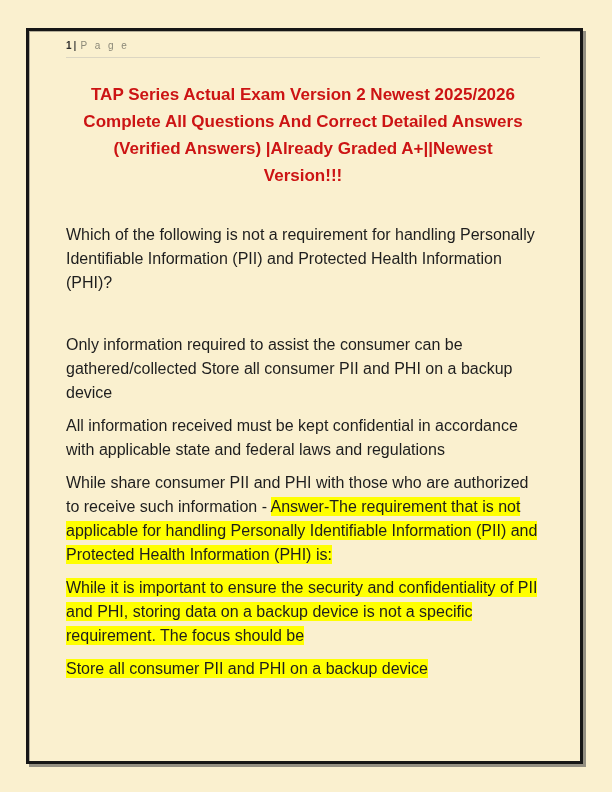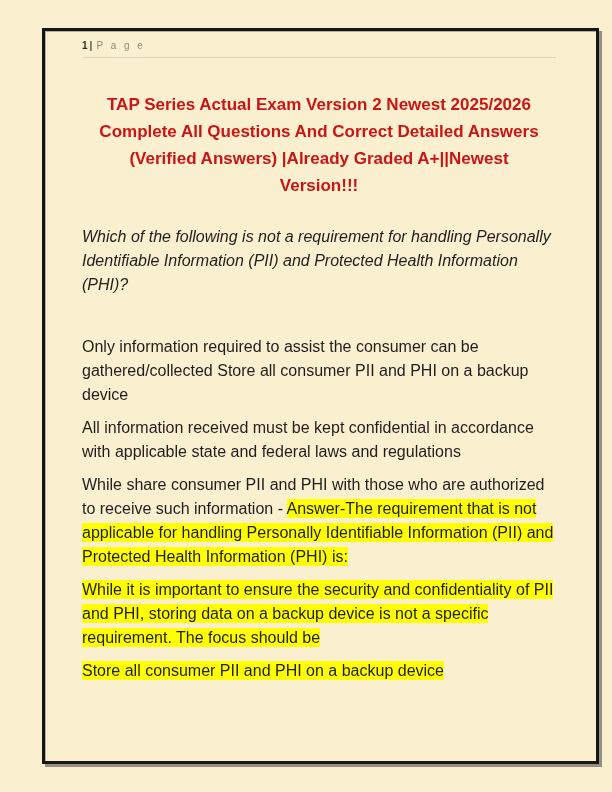--- a/index.html
+++ b/index.html
@@ -11,21 +11,21 @@
     font-family: "Liberation Sans", sans-serif;
     position: relative;
     overflow: hidden;
   }
   .page {
     position: absolute;
     inset: 0;
   }
   .frame {
     position: absolute;
-    left: 42px;
+    left: 26px;
     top: 28px;
     width: 557px;
     height: 736px;
     background: #faf0cf;
     border: 3px solid #161616;
     box-shadow: 3px 3px 0 #938f82, inset 1px 1px 0 rgba(120,118,108,0.55);
     padding: 9px 40px 0 37px;
   }
   .header-row {
     font-size: 10px;
@@ -49,33 +49,32 @@
     height: 1px;
     background: #dcd6c2;
     margin-top: 5px;
   }
   h1.title {
     color: #cc1414;
     font-size: 17px;
     line-height: 27px;
     font-weight: bold;
     text-align: center;
-    margin: 33px 0 0 0;
+    margin: 23px 0 0 0;
     padding: 0 6px;
   }
   p {
     font-size: 16px;
     line-height: 24px;
     color: #1e1e1e;
     margin: 0 0 9px 0;
   }
   p.question {
-    margin-top: 26px;
+    margin-top: 34px;
     margin-bottom: 38px;
-    font-style: italic;
   }
   mark {
     background: #ffff00;
     color: inherit;
     padding: 1px 0;
   }
 </style>
 </head>
 <body>
 

